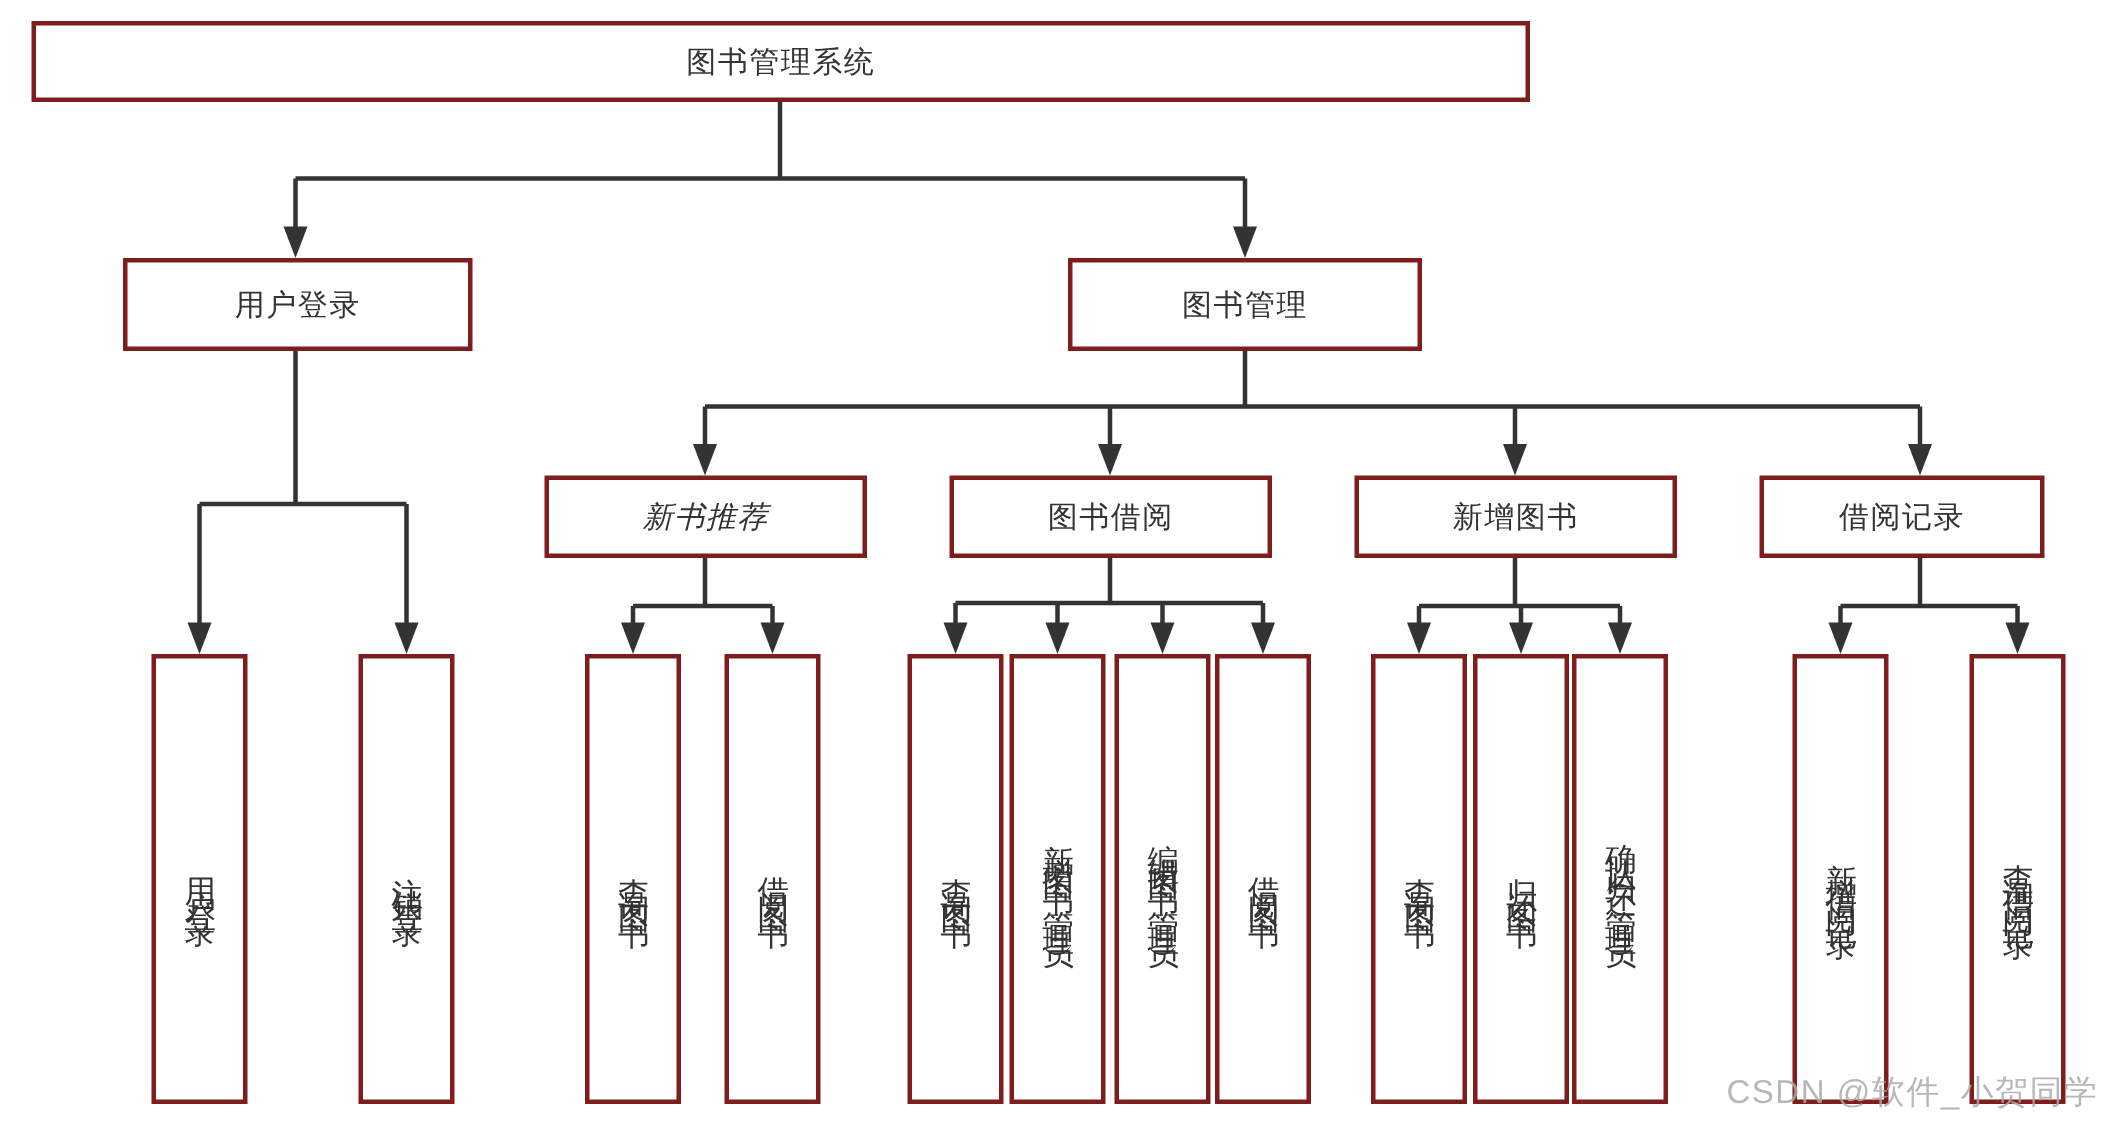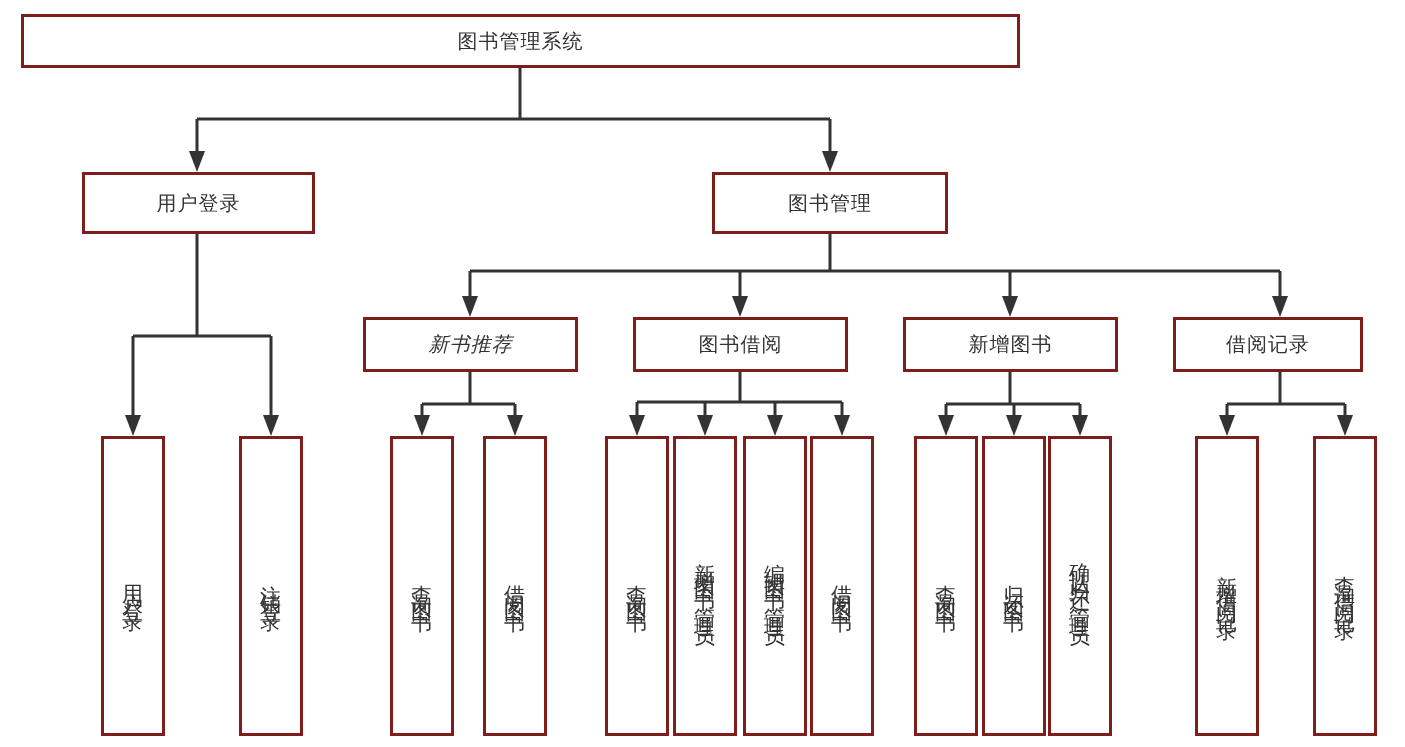--- a/index.html
+++ b/index.html
@@ -162,14 +162,15 @@
     <span class="vlabel">确认归还（管理员）</span>
   </div>
 
   <div class="box leaf" style="left:1195px;">
     <span class="vlabel">新增借阅记录</span>
   </div>
   <div class="box leaf" style="left:1313px;">
     <span class="vlabel">查询借阅记录</span>
   </div>
 
+  <div class="watermark">CSDN @软件_小贺同学</div>
 
 </div>
 
 </body></html>

